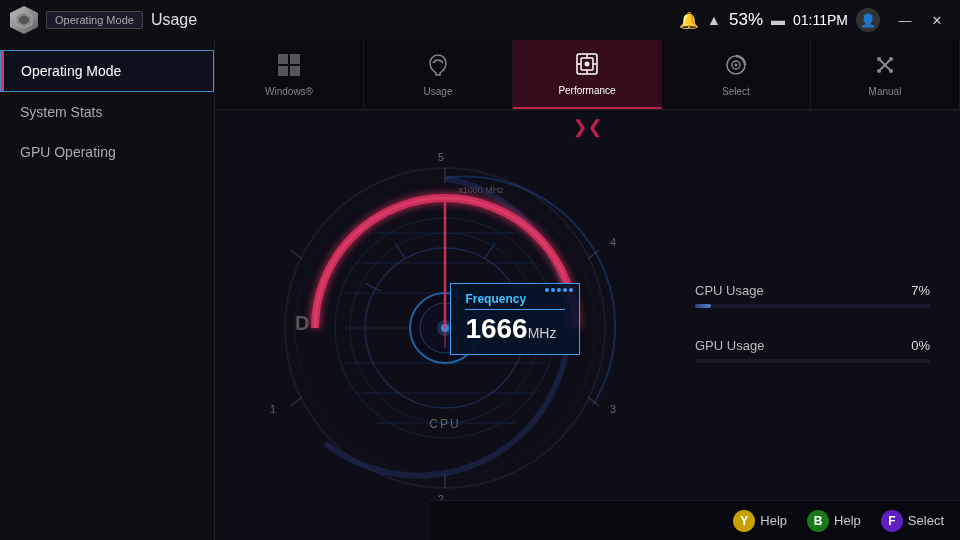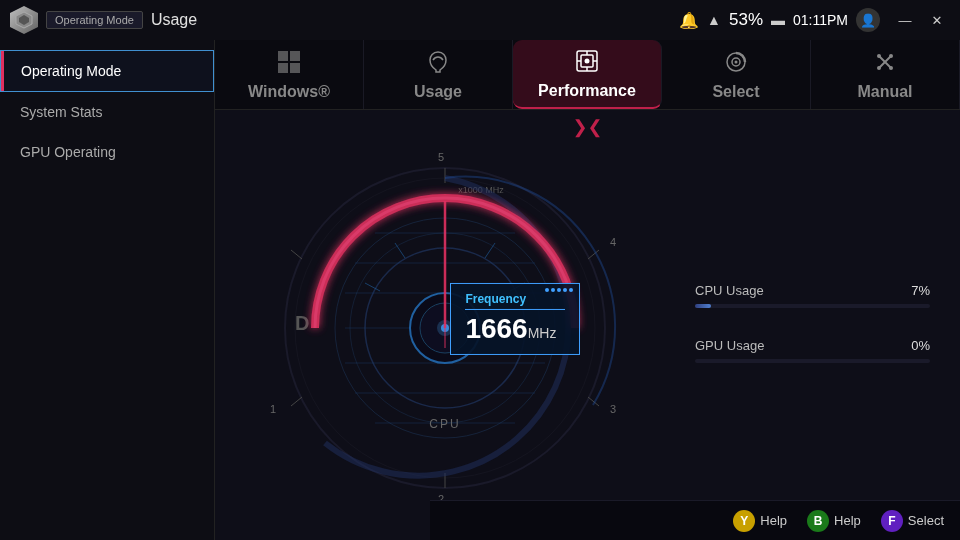--- a/index.html
+++ b/index.html
@@ -137,29 +137,27 @@
       cursor: pointer;
       font-size: 12px;
       color: #888;
       border-right: 1px solid #1a1a25;
       transition: background 0.2s;
     }
     .mode-tab.active {
       background: rgba(180,20,60,0.25);
       color: #fff;
       border-bottom: 2px solid #c0204a;
-      border-radius: 9px;
     }
     .mode-tab .tab-icon {
       font-size: 22px;
       line-height: 1;
     }
     .mode-tab .tab-label {
-      font-size: 16px;
-      font-weight: bold;
+      font-size: 10px;
     }
 
     
     .chevron-area {
       display: flex;
       justify-content: center;
       padding: 6px 0 2px;
     }
     .chevron-icon {
       color: #c0204a;

